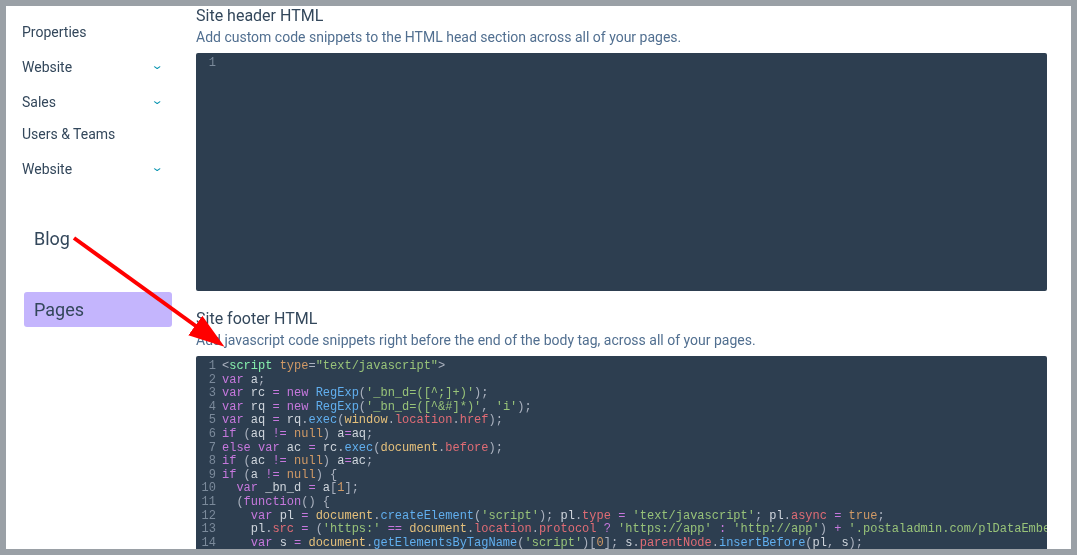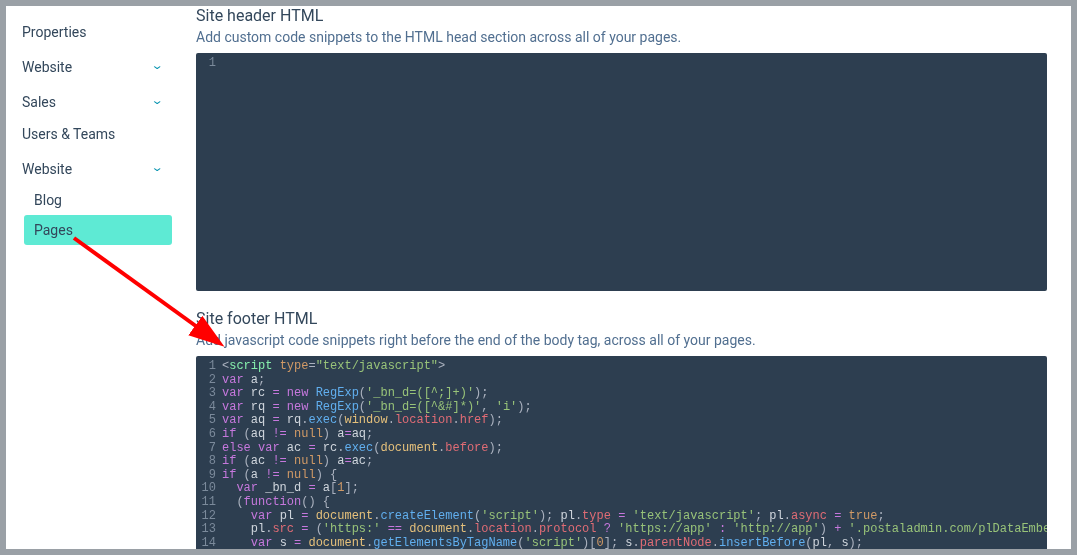--- a/index.html
+++ b/index.html
@@ -29,26 +29,27 @@
     cursor: pointer;
   }
   .nav-item .chevron {
     color: #0091ae;
     font-size: 16px;
     transform: scaleY(0.7);
   }
   .sub-items { padding-left: 12px; }
   .sub-item {
     padding: 7px 12px 7px 10px;
-    font-size: 14px;
+    font-size: 18px;
     color: #33475b;
     cursor: pointer;
+    margin-top: 36px;
   }
   .sub-item.active {
-    background: #5eead4;
+    background: #c4b5fd;
     border-radius: 3px;
     margin-right: 4px;
   }
   .main {
     flex: 1;
     padding: 0 24px 10px 20px;
     overflow: hidden;
   }
   .section-title {
     font-size: 16px;

